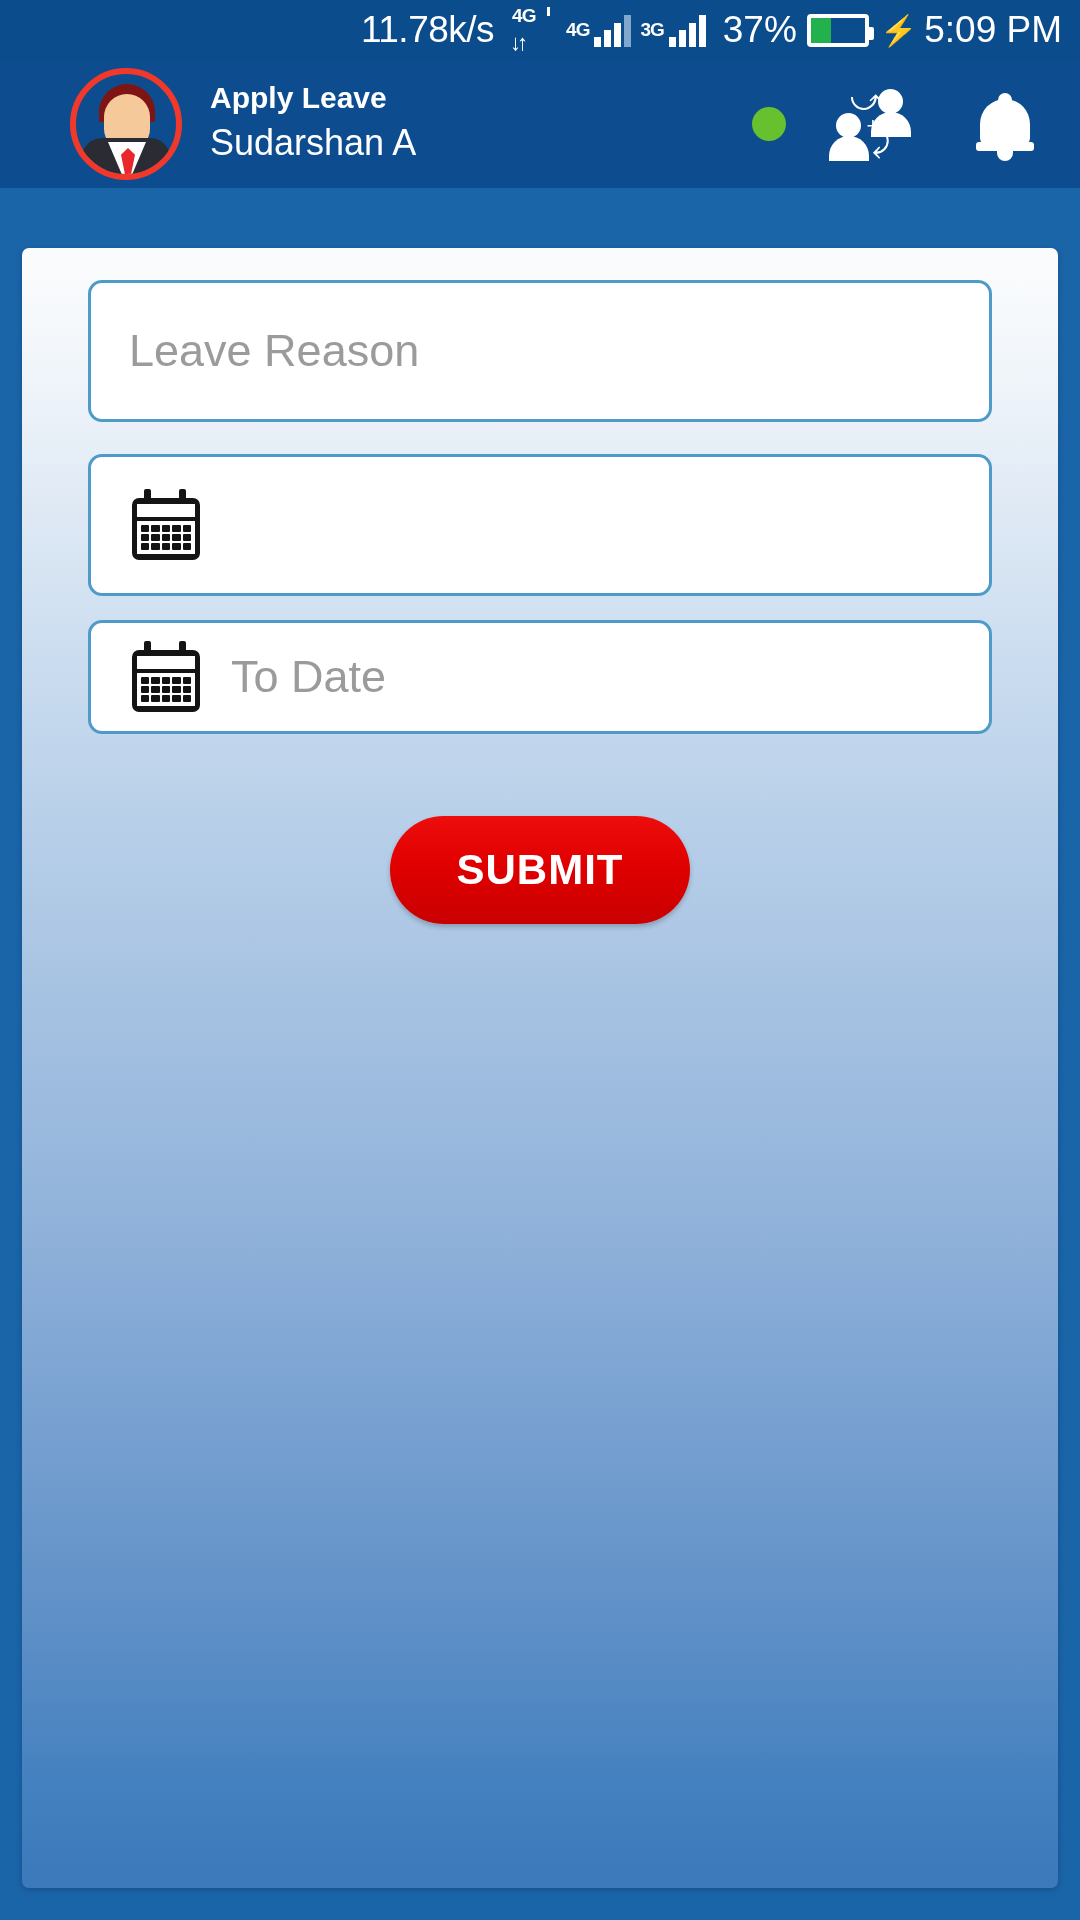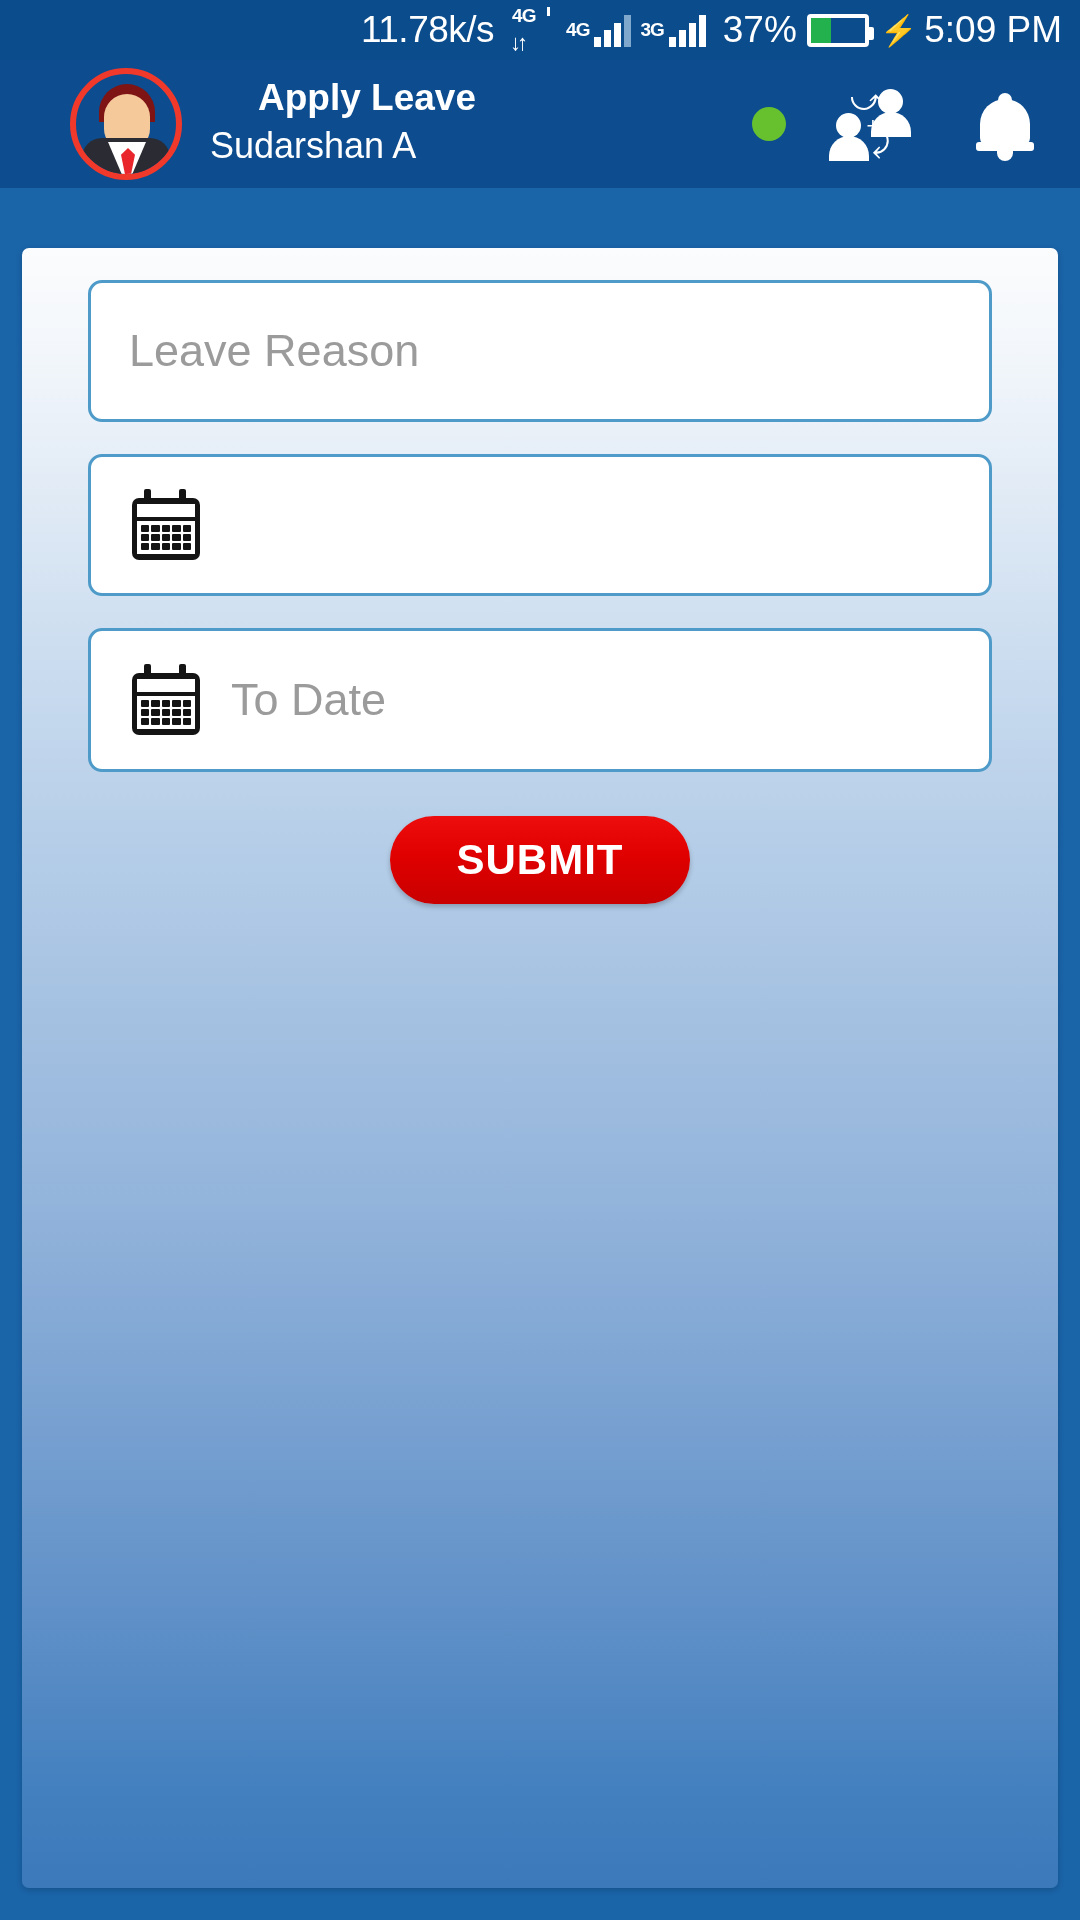--- a/index.html
+++ b/index.html
@@ -74,21 +74,21 @@
     background:#F6C99A; border-radius:23px 23px 21px 21px; }
   .av-neck{ position:absolute; top:68px; left:41px; width:20px; height:16px; background:#EBBA86; }
   .av-body{ position:absolute; bottom:0; left:6px; width:88px; height:36px;
     background:#2B2B33; border-radius:20px 20px 0 0; }
   .av-shirt{ position:absolute; bottom:0; left:32px; width:38px; height:32px;
     background:#ffffff; clip-path:polygon(0 0,100% 0,64% 100%,36% 100%); }
   .av-tie{ position:absolute; bottom:0; left:45px; width:14px; height:26px;
     background:#E8262C; clip-path:polygon(50% 0,100% 26%,72% 100%,28% 100%,0 26%); }
 
   .titles{ margin-left:28px; display:flex; flex-direction:column; justify-content:center; }
-  .title{ color:#ffffff; font-size:37px; font-weight:bold; line-height:1.12;margin-left:48px; }
+  .title{ color:#ffffff; font-size:30px; font-weight:bold; line-height:1.12; }
   .subtitle{ color:#ffffff; font-size:36px; line-height:1.35; margin-top:4px; }
 
   .hdr-actions{ margin-left:auto; display:flex; align-items:center; padding-right:46px; }
   .greendot{ width:34px; height:34px; border-radius:50%; background:#67C12E; margin-right:42px; }
   .switch-icon{ position:relative; width:86px; height:74px; margin-right:62px; }
   .switch-icon .p{ position:absolute; }
   .switch-icon .head{ width:25px; height:25px; border-radius:50%; background:#fff; }
   .switch-icon .torso{ width:40px; height:25px; border-radius:20px 20px 0 0; background:#fff; }
   .pl .head{ left:8px; top:26px; } .pl .torso{ left:1px; top:49px; }
   .pr .head{ left:50px; top:2px; }  .pr .torso{ left:43px; top:25px; }
@@ -138,21 +138,21 @@
   .field{
     position:absolute; left:66px; width:904px;
     background:#ffffff;
     border:3px solid #4E9BC9;
     border-radius:14px;
     display:flex; align-items:center;
     padding-left:38px;
   }
   #f-reason{ top:32px;  height:142px; }
   #f-from  { top:206px; height:142px; }
-  #f-to    { top:380px; height:144px; }
+  #f-to    { top:372px; height:114px; }
 
   .ph{ color:#9B9B9B; font-size:45px; }
 
   
   .cal{ position:relative; width:74px; height:72px; flex:none; margin-right:28px; }
   .cal .ring{ position:absolute; top:0; width:7px; height:16px; background:#141414; border-radius:2px; }
   .cal .ring.l{ left:15px; } .cal .ring.r{ left:50px; }
   .cal .frame{
     position:absolute; top:9px; left:3px; width:68px; height:62px;
     background:#141414; border-radius:7px;
@@ -161,21 +161,21 @@
   .cal .grid{
     position:absolute; top:32px; left:8px; width:58px; height:33px;
     background:#ffffff; display:grid;
     grid-template-columns:repeat(5,1fr); grid-template-rows:repeat(3,1fr);
     padding:4px 4px; gap:2px;
   }
   .cal .grid span{ background:#141414; border-radius:1px; }
 
   .submit{
     position:absolute; top:568px; left:calc(50% - 150px);
-    width:300px; height:88px;
+    width:300px; height:108px;
     border:none; border-radius:56px;
     background:linear-gradient(to bottom,#EE0D0D 0%,#E00000 45%,#C90000 100%);
     color:#ffffff; font-size:42px; font-weight:bold; letter-spacing:1px;
     font-family:"Liberation Sans", sans-serif;
     cursor:pointer;
     box-shadow:0 3px 5px rgba(0,0,0,.22);
   }
 </style>
 </head>
 <body>

